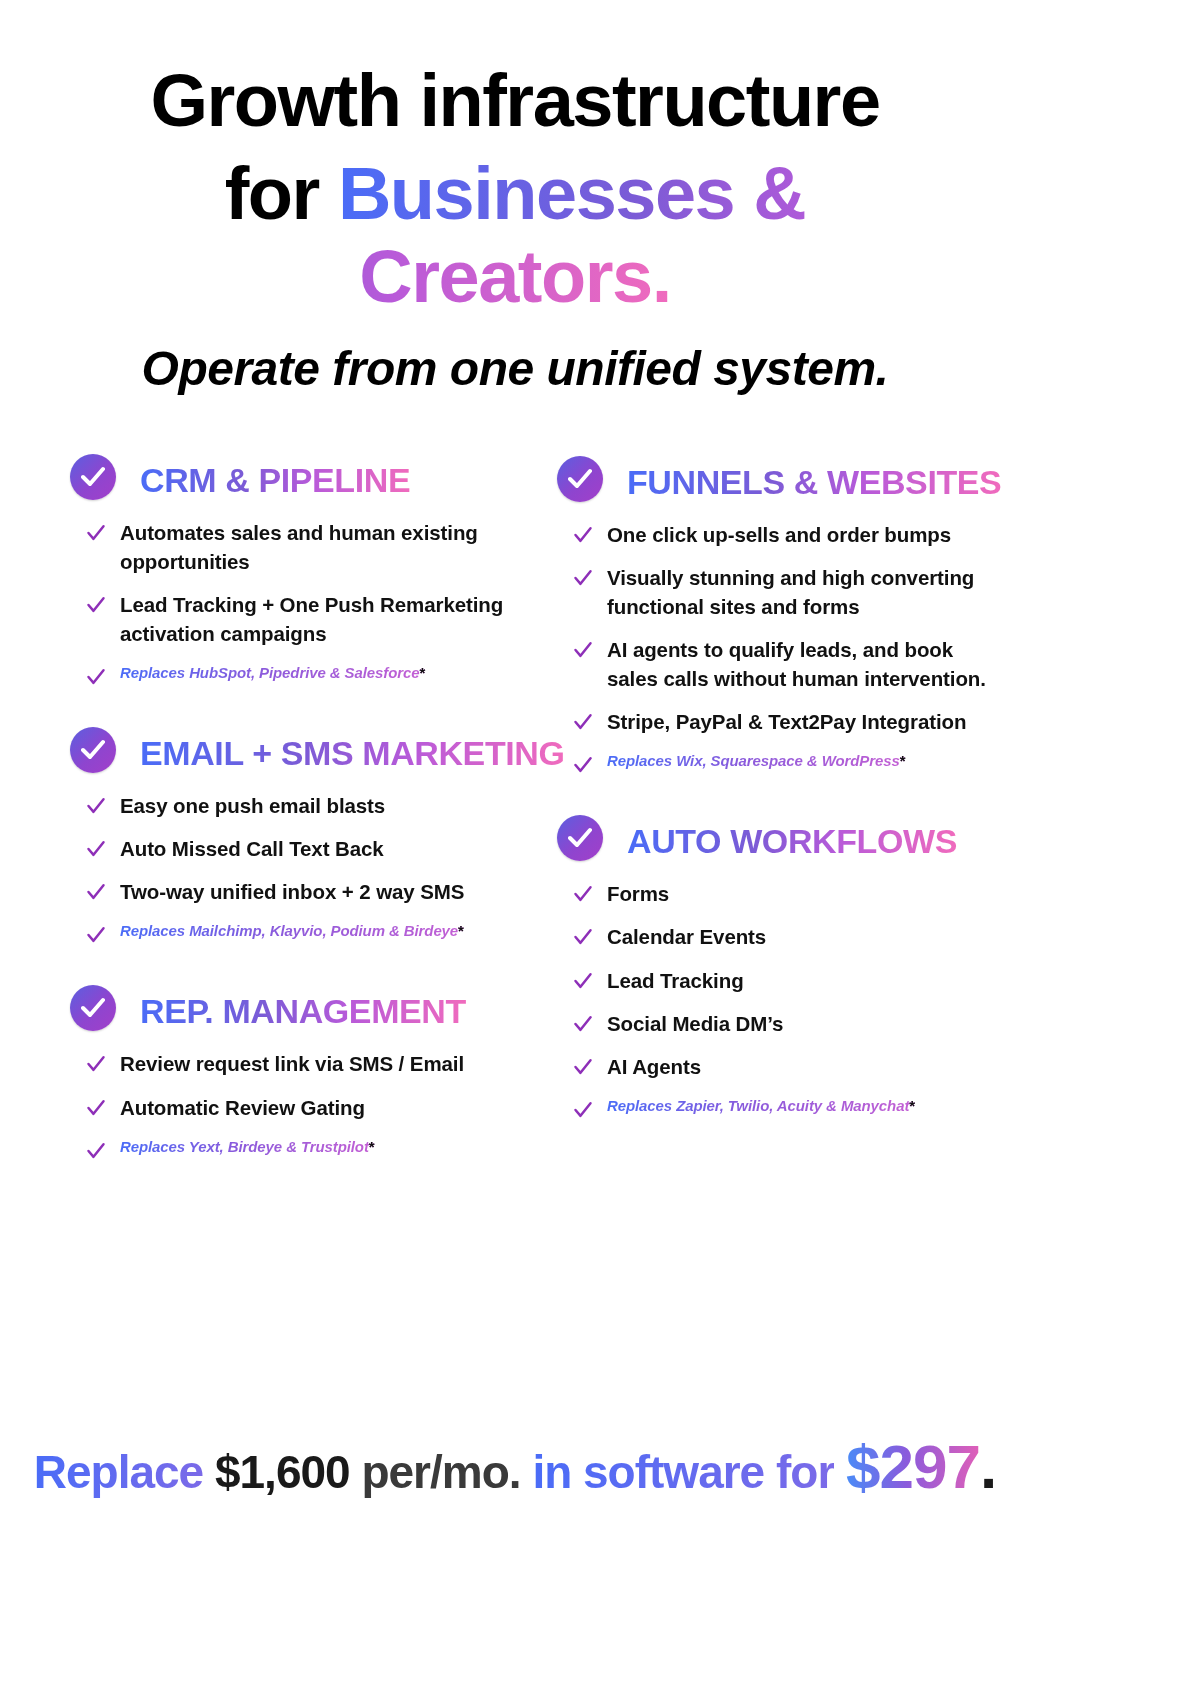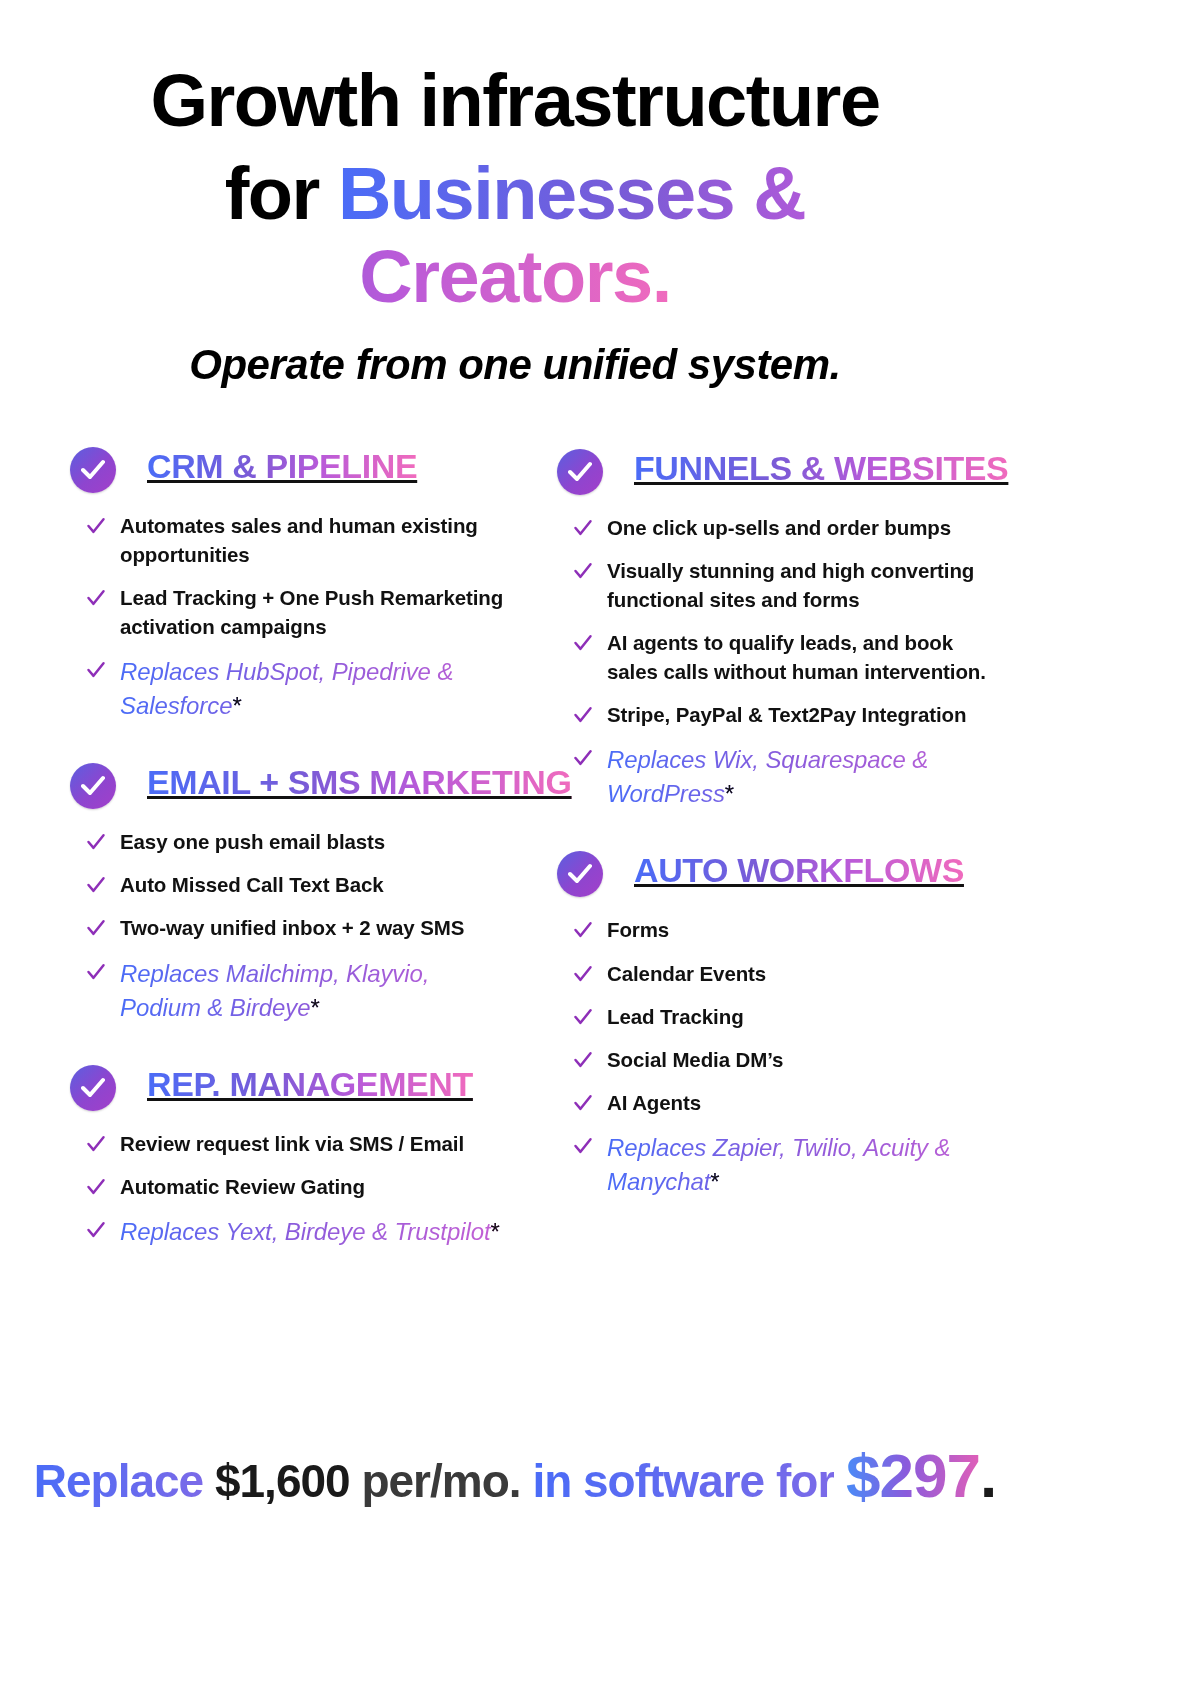--- a/index.html
+++ b/index.html
@@ -32,43 +32,42 @@
     background: linear-gradient(90deg, #4a6cf7 0%, #7b5bd6 38%, #b85ad9 64%, #f06bbd 100%);
     -webkit-background-clip: text;
     background-clip: text;
     color: transparent;
     -webkit-text-fill-color: transparent;
   }
   .subhead {
     text-align: center;
     font-style: italic;
     font-weight: 700;
-    font-size: 42px;
+    font-size: 48px;
     margin-top: 22px;
     color: #000000;
     letter-spacing: -0.5px;
   }
 
   
   .columns {
     display: flex;
     gap: 42px;
     margin-top: 58px;
   }
   .col { width: 50%; }
   .col.right { padding-top: 2px; }
 
   .block { margin-bottom: 40px; }
 
   .block-head {
     display: flex;
-    align-items: flex-start;
-    gap: 31px;
+    align-items: flex-end;
+    gap: 24px;
     margin-bottom: 18px;
-    text-decoration: underline;
   }
   .check-badge {
     flex: 0 0 auto;
     width: 46px;
     height: 46px;
     border-radius: 50%;
     background: linear-gradient(135deg, #5b5fe0 0%, #8e45cf 55%, #a23fc9 100%);
     position: relative;
     box-shadow: 0 1px 2px rgba(0,0,0,.18);
   }
@@ -96,42 +95,42 @@
   }
   .item-text {
     font-size: 20.5px;
     font-weight: 700;
     line-height: 1.42;
     color: #111111;
     letter-spacing: -0.1px;
   }
   .replaces {
     font-style: italic;
-    font-weight: 400;
-    font-size: 24px;
+    font-weight: 700;
+    font-size: 15px;
     line-height: 1.42;
     letter-spacing: -0.1px;
     background: linear-gradient(90deg, #4a6cf7 0%, #8a5bdc 45%, #c45fd4 100%);
     -webkit-background-clip: text;
     background-clip: text;
     color: transparent;
     -webkit-text-fill-color: transparent;
   }
   .replaces .star {
     -webkit-text-fill-color: #111111;
     color: #111111;
     font-style: normal;
   }
 
   
   .footer {
     position: absolute;
     left: 0;
     right: 0;
-    bottom: 189px;
+    bottom: 198px;
     text-align: center;
     font-weight: 700;
     font-size: 46px;
     letter-spacing: -1px;
     white-space: nowrap;
   }
   .footer .blue {
     background: linear-gradient(90deg, #4a6cf7 0%, #7b6ae8 100%);
     -webkit-background-clip: text; background-clip: text;
     color: transparent; -webkit-text-fill-color: transparent;

